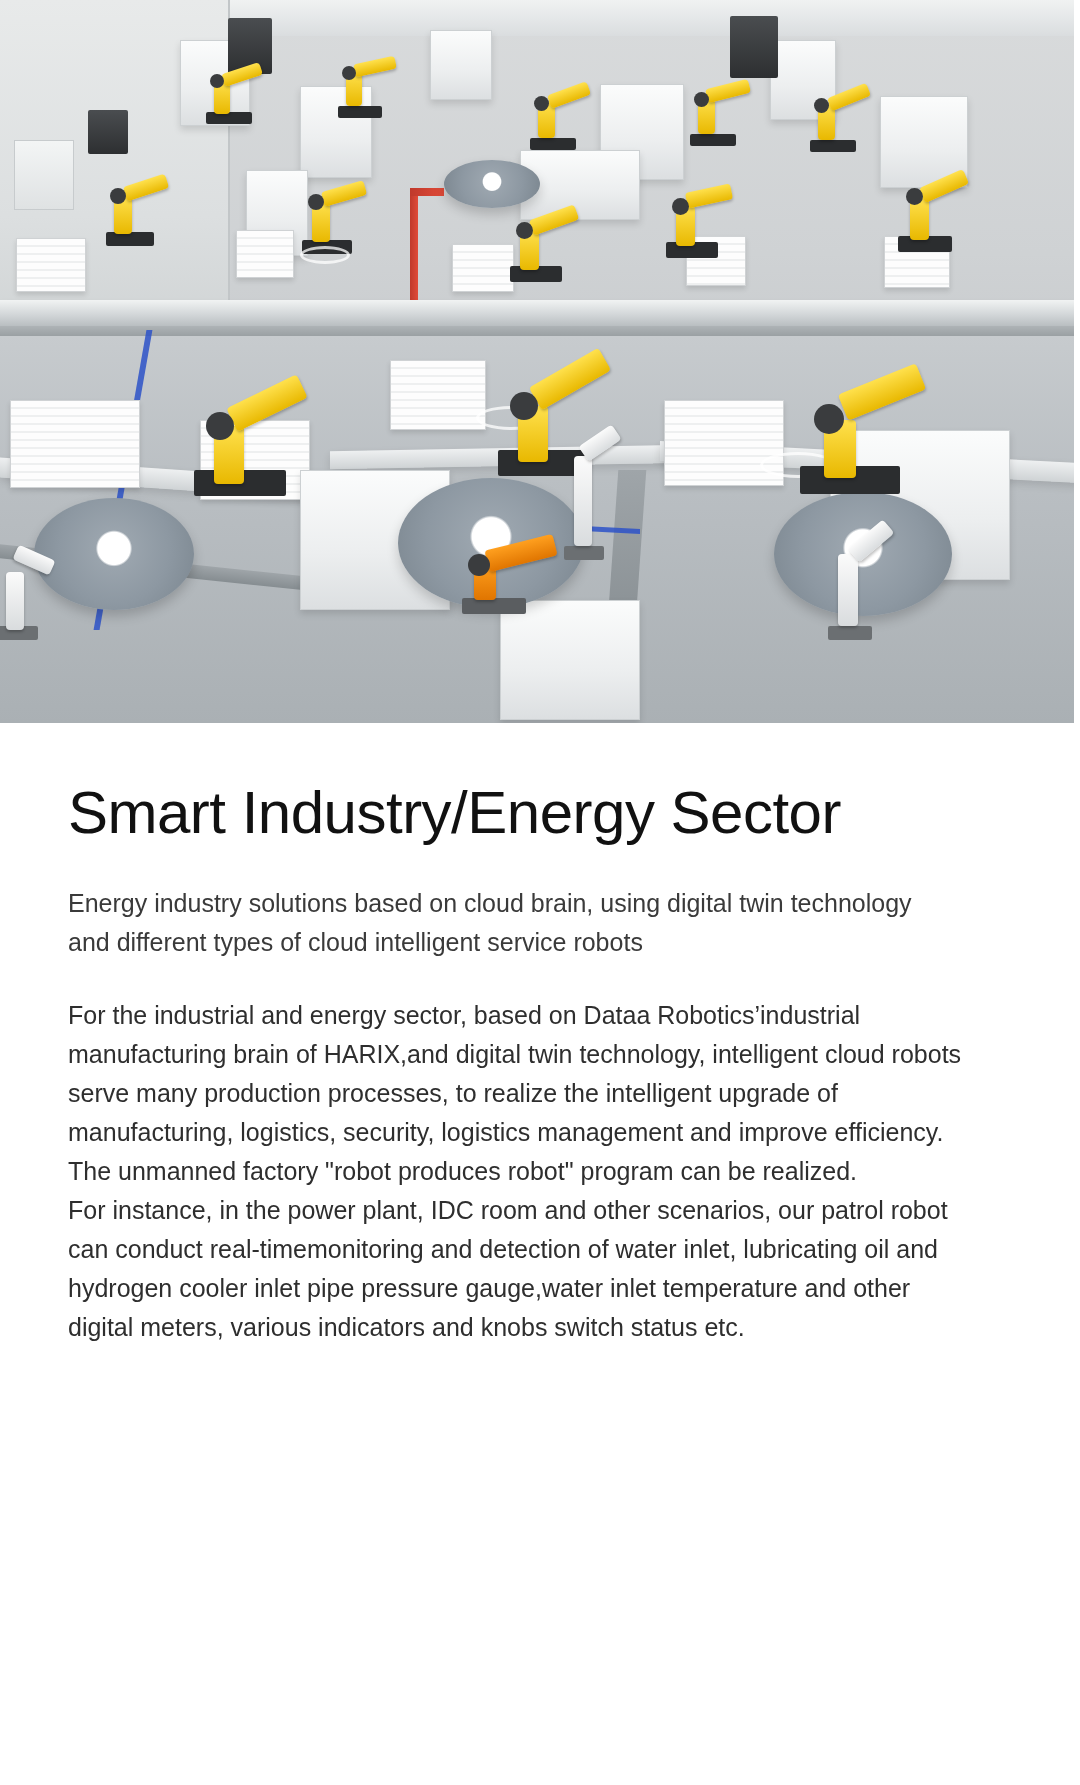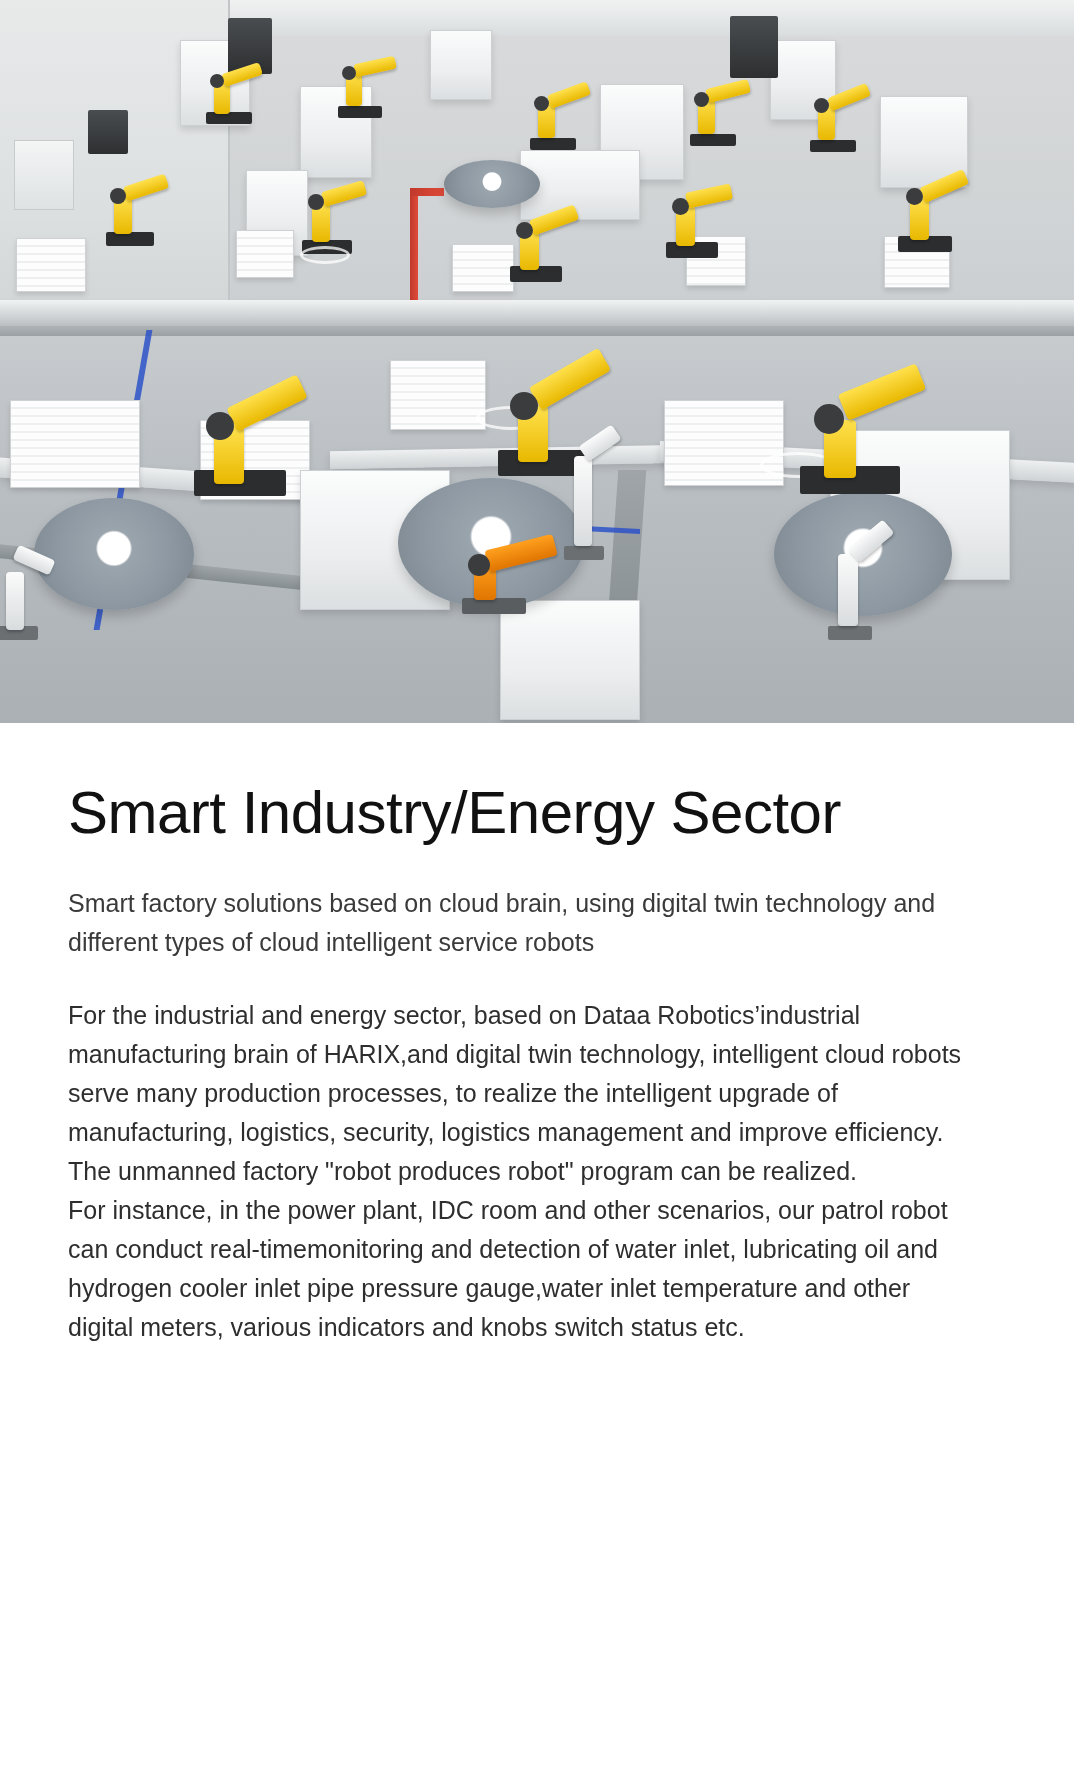--- a/index.html
+++ b/index.html
@@ -316,21 +316,21 @@
         <div class="rb-base" style="width:40px;height:14px;left:8px;background:#6b6f72;"></div>
         <div class="rb-seg white" style="left:16px;top:32px;width:18px;height:58px;"></div>
         <div class="rb-seg white" style="left:24px;top:12px;width:40px;height:16px;transform:rotate(24deg);"></div>
       </div>
     </div>
   </div>
 
   <div class="content">
     <h1 class="title">Smart Industry/Energy Sector</h1>
 
-    <p class="subtitle">Smart factory solutions based on cloud brain, using digital twin technology and different types of cloud intelligent service robots</p>
+    <p class="subtitle">Energy industry solutions based on cloud brain, using digital twin technology and different types of cloud intelligent service robots</p>
 
     <div class="body-block">
       <p>For the industrial and energy sector, based on Dataa Robotics’industrial manufacturing brain of HARIX,and digital twin technology, intelligent cloud robots serve many production processes, to realize the intelligent upgrade of manufacturing, logistics, security, logistics management and improve efficiency.</p>
       <p>The unmanned factory "robot produces robot" program can be realized.</p>
       <p>For instance, in the power plant, IDC room and other scenarios, our patrol robot can conduct real-timemonitoring and detection of water inlet, lubricating oil and hydrogen cooler inlet pipe pressure gauge,water inlet temperature and other digital meters, various indicators and knobs switch status etc.</p>
     </div>
   </div>
 </div>
 
 </body></html>

